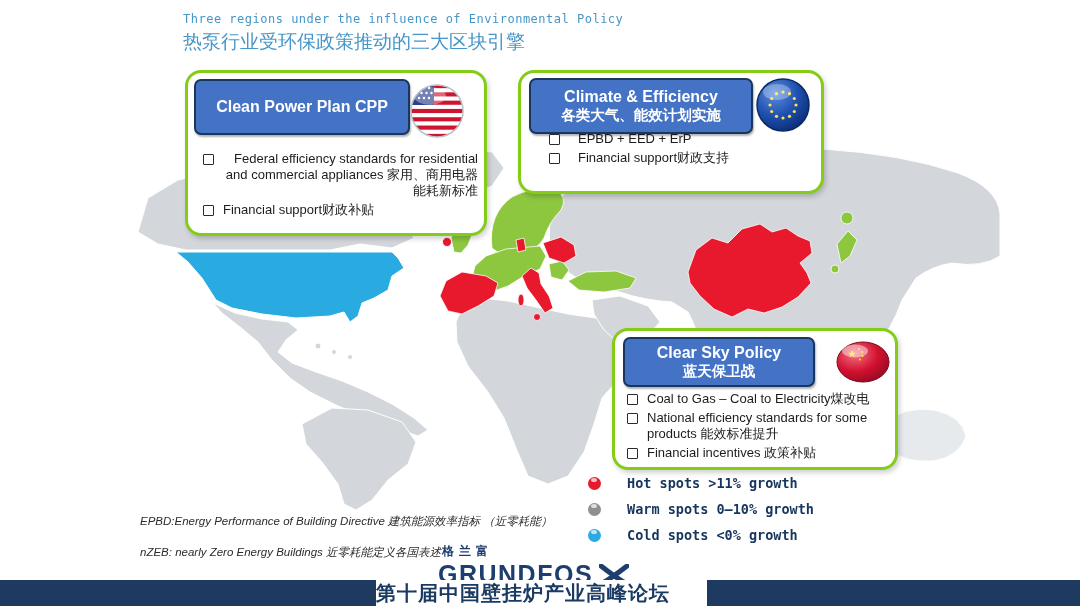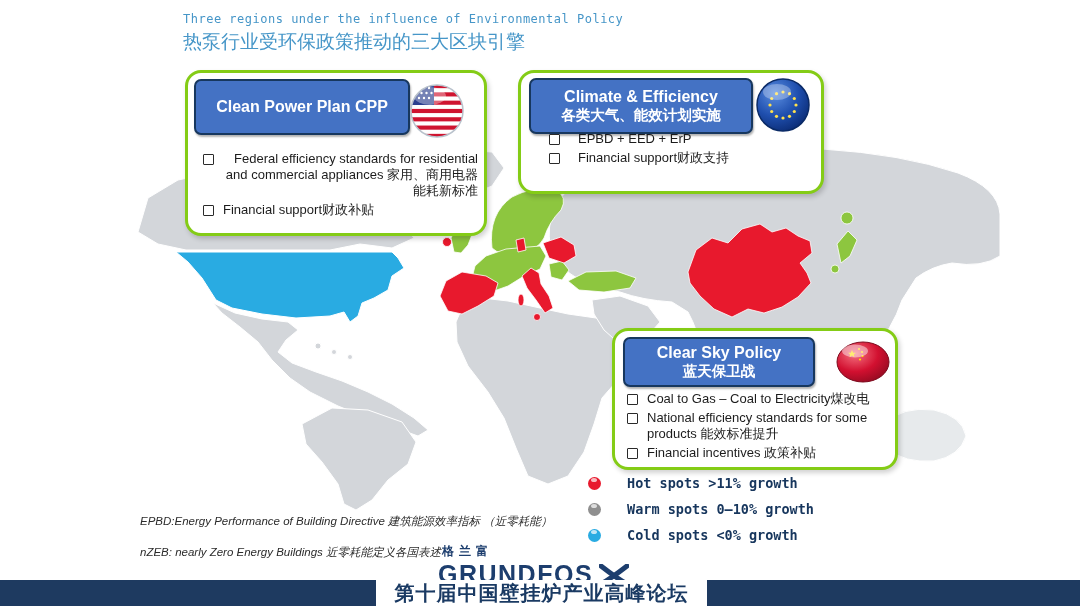--- a/index.html
+++ b/index.html
@@ -59,21 +59,21 @@
 
   
   .logo{position:absolute;left:438px;top:543px;z-index:2;color:#1d3e6e;}
   .logo-zh{font-size:12px;font-weight:bold;letter-spacing:5px;margin-left:4px;}
   .logo-row{display:flex;align-items:center;gap:6px;}
   .logo-en{font-size:25px;font-weight:800;letter-spacing:1.5px;}
 
   
   .footer{position:absolute;left:0;right:0;bottom:2px;height:26px;display:flex;z-index:5;}
   .footer-bar-left{width:376px;background:#1e3a60;}
-  .footer-center{width:331px;background:#fff;display:flex;align-items:center;justify-content:center;}
+  .footer-center{width:331px;background:#fff;display:flex;align-items:center;justify-content:flex-start;}
   .footer-bar-right{flex:1;background:#1e3a60;}
   .footer-text{color:#1a3a63;font-weight:bold;font-size:20px;letter-spacing:1px;white-space:nowrap;}
 </style>
 </head>
 <body>
 
 <div class="slide">
 
   <svg class="map" width="1080" height="608" viewBox="0 0 1080 608">
 

